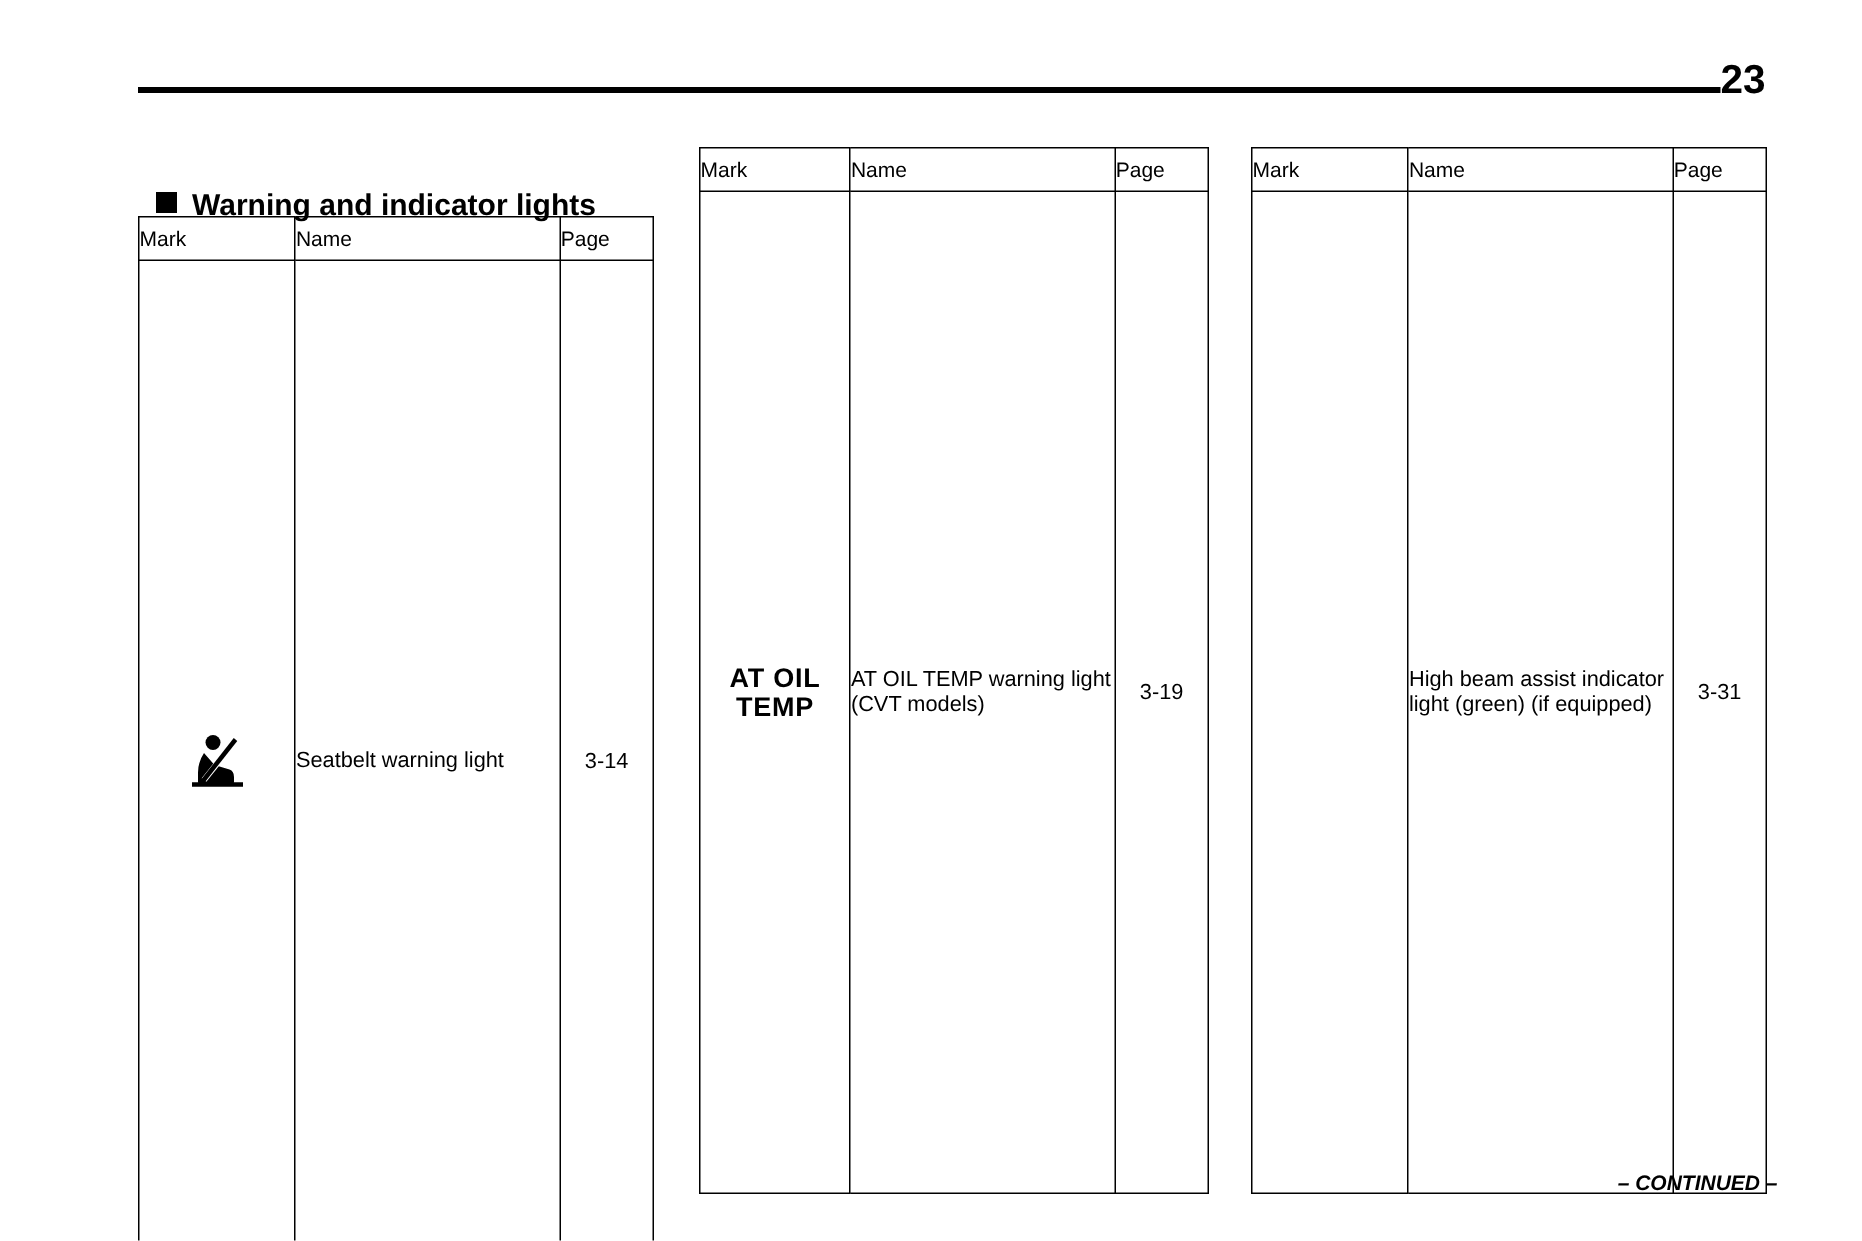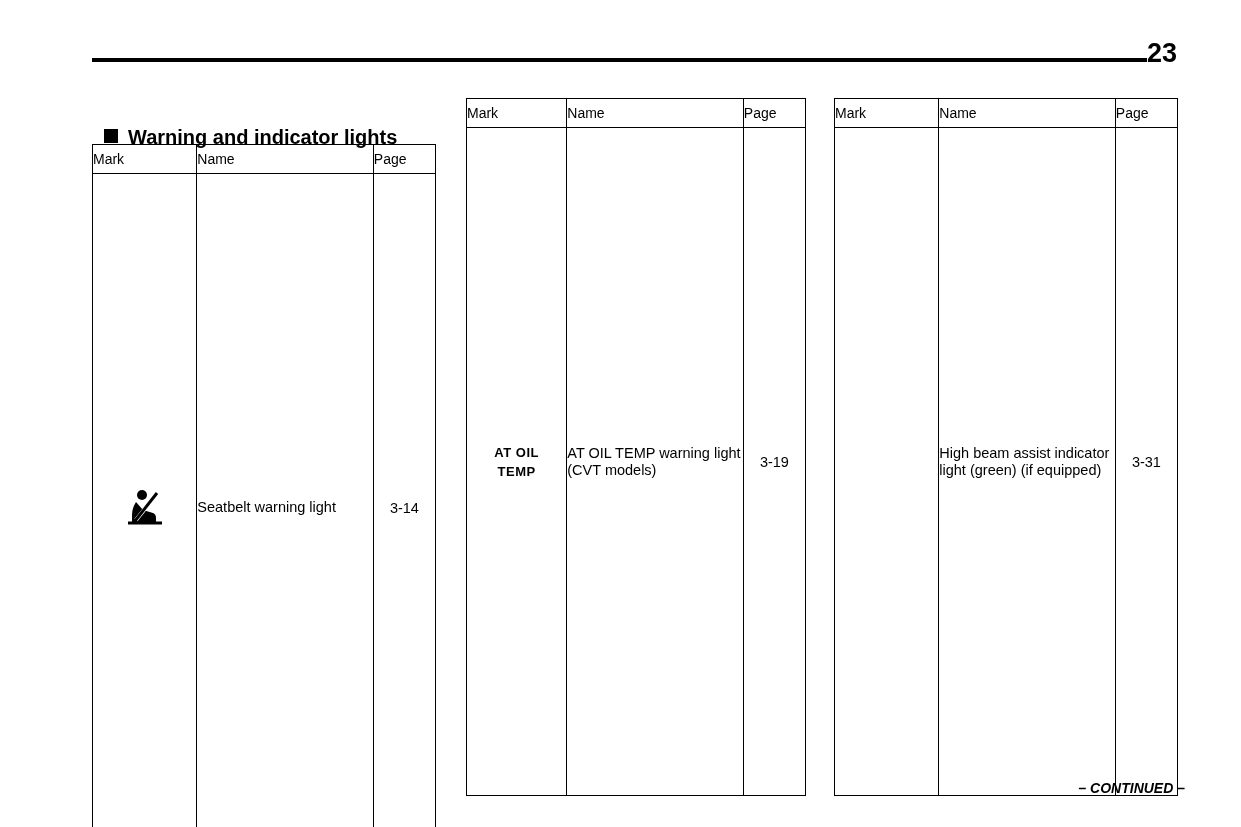--- a/index.html
+++ b/index.html
@@ -179,21 +179,21 @@
       <thead>
         <tr>
           <th>Mark</th>
           <th>Name</th>
           <th>Page</th>
         </tr>
       </thead>
       <tbody>
         <tr>
           <td class="mark">
-            <div class="mark-text" style="font-size:13px;line-height:19px;">AT OIL<br>TEMP</div>
+            <div class="mark-text" style="font-size:18px;line-height:19px;">AT OIL<br>TEMP</div>
           </td>
           <td class="name">AT OIL TEMP warning light (CVT models)</td>
           <td class="page">3-19</td>
         </tr>
 
       </tbody>
     </table>
   </div>
 
   <div class="col col3">

